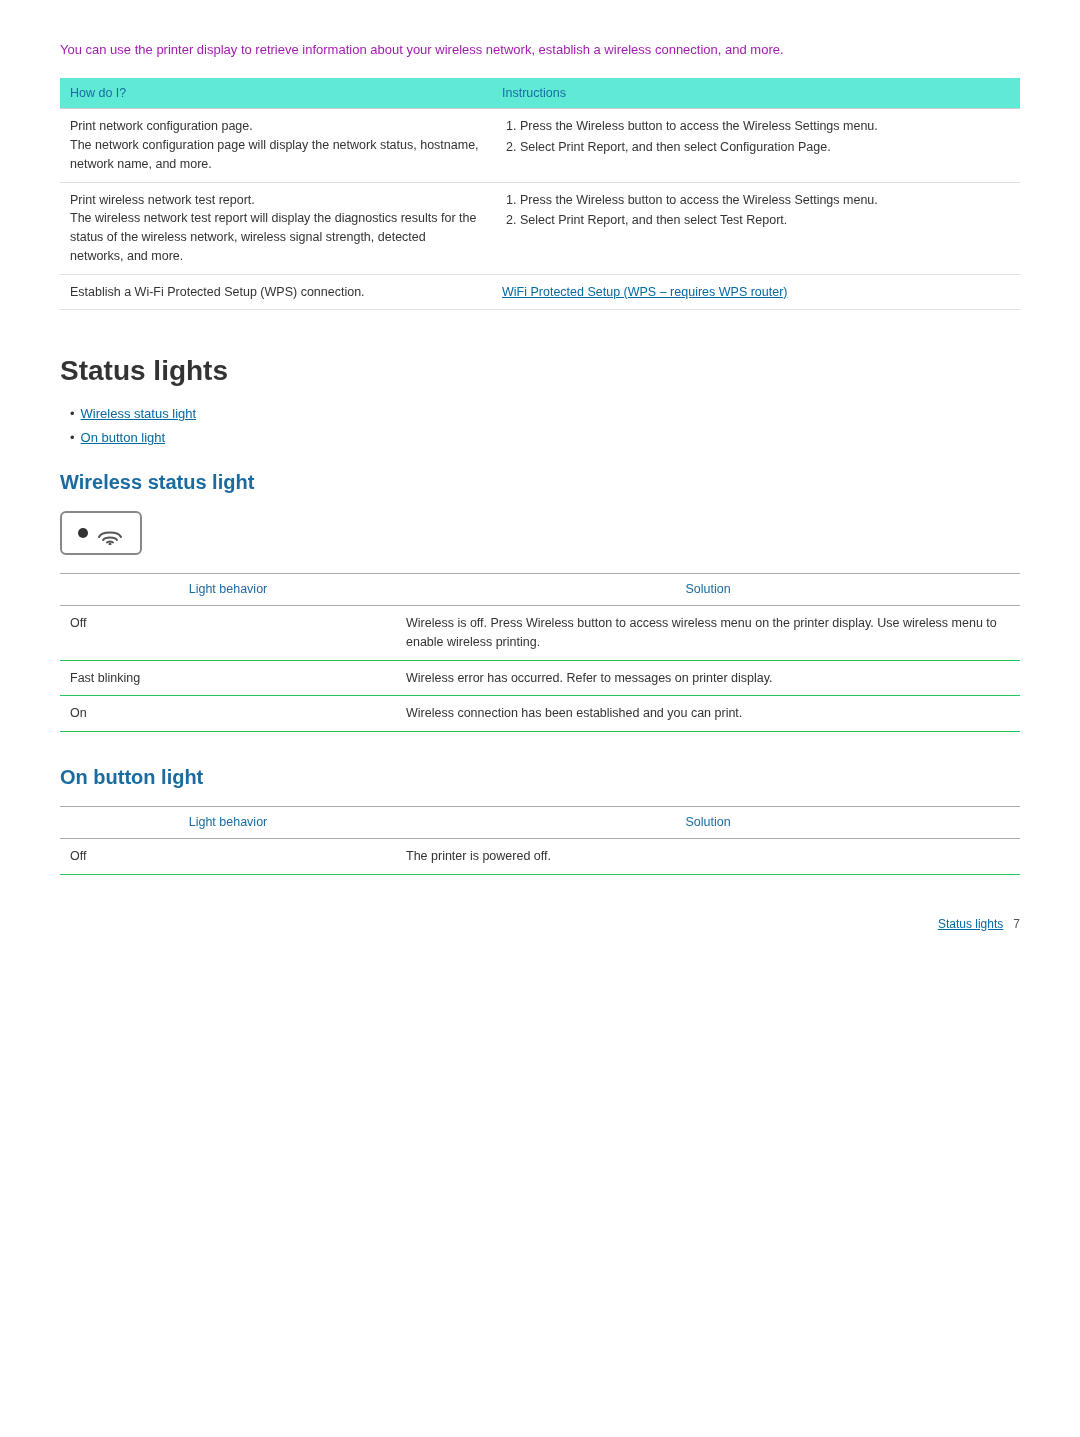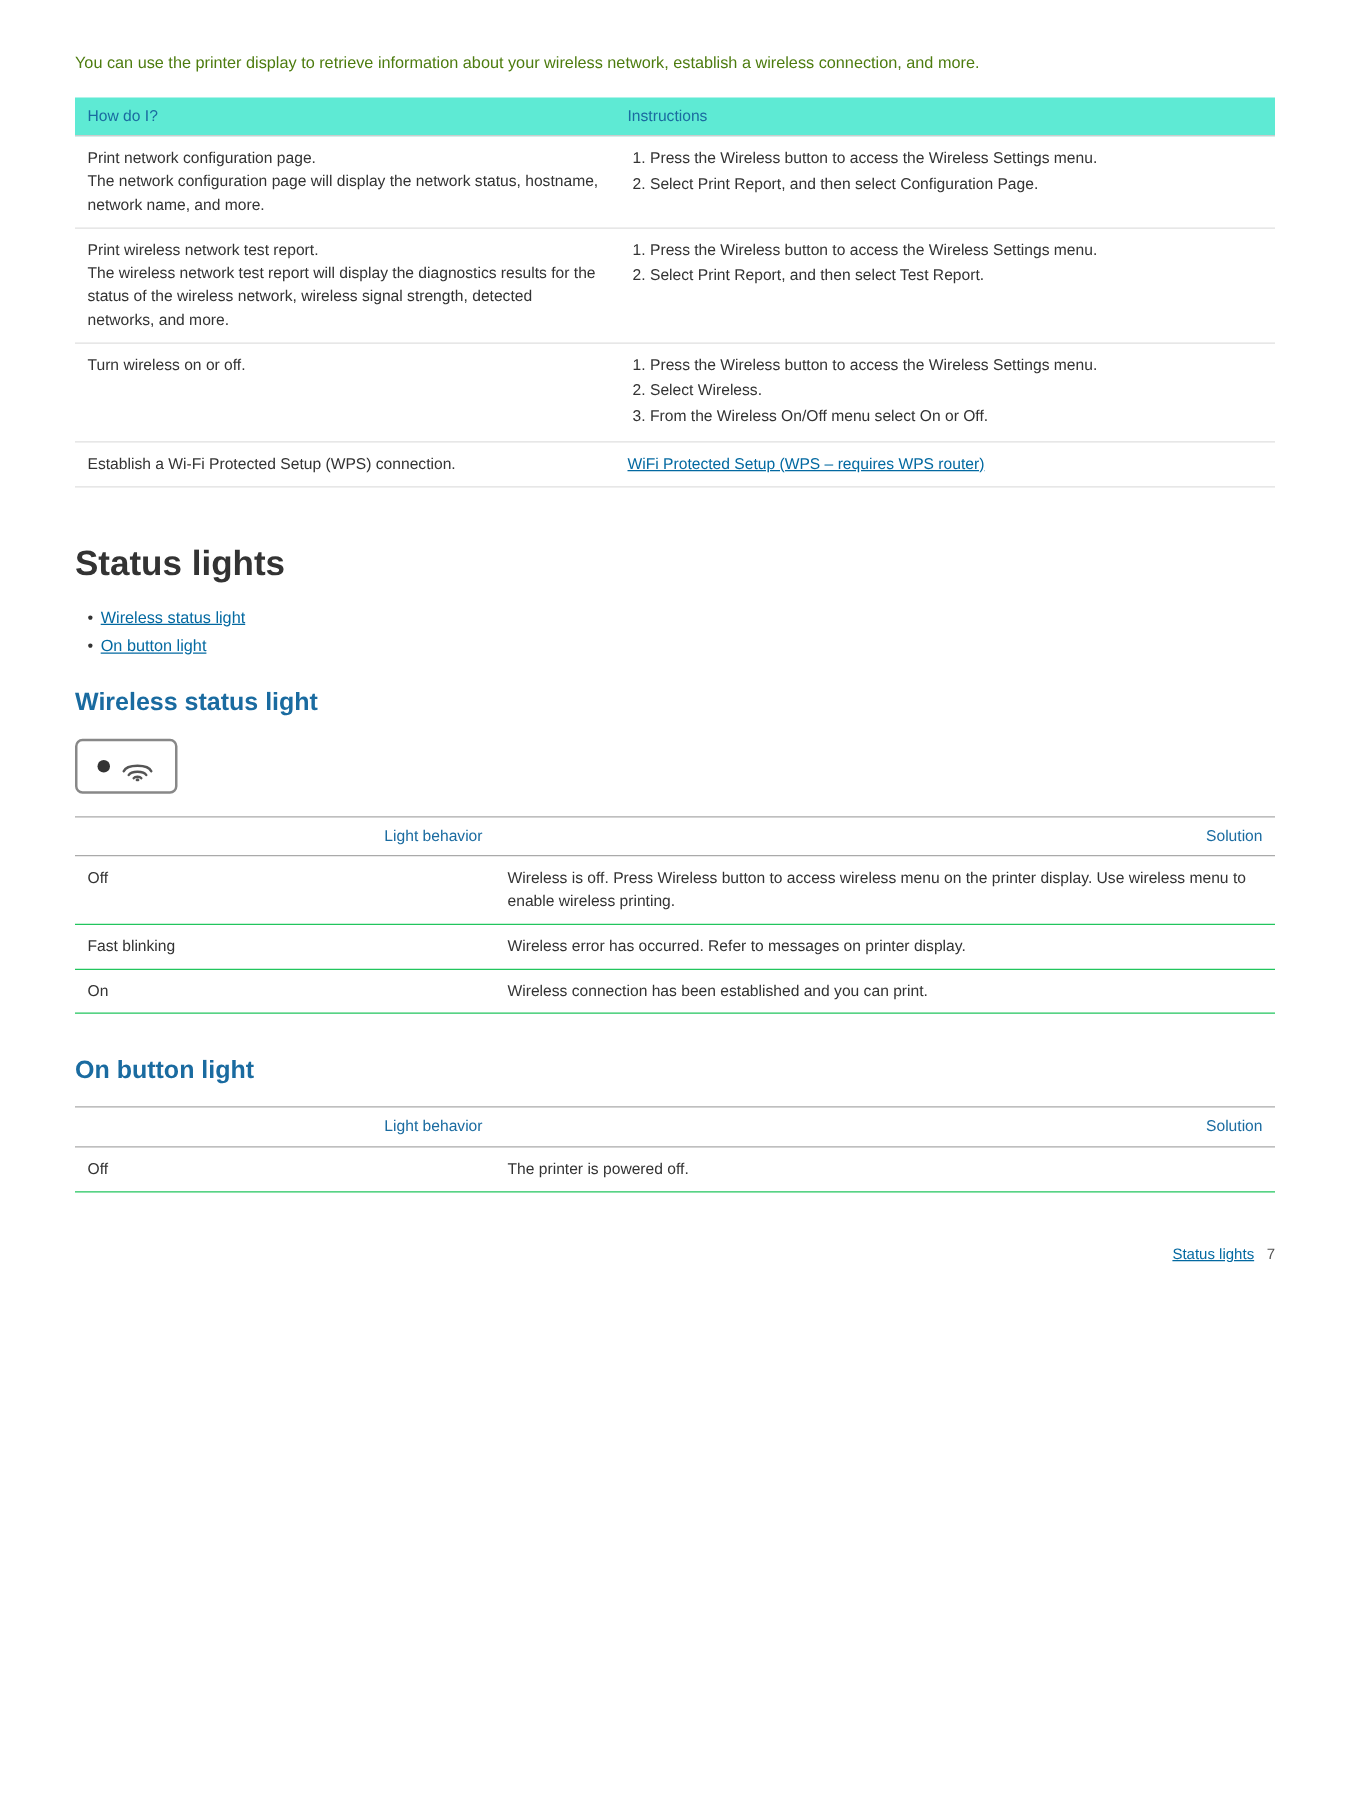--- a/index.html
+++ b/index.html
@@ -8,21 +8,21 @@
       font-size: 13px;
       color: #333;
       background: #fff;
       padding: 40px 60px 60px 60px;
       max-width: 1080px;
       line-height: 1.5;
     }
     .intro-text {
       margin-bottom: 18px;
       font-size: 13px;
-      color: #4d7c0f;
+      color: #a21caf;
     }
     
     .how-table {
       width: 100%;
       border-collapse: collapse;
       margin-bottom: 40px;
       font-size: 12.5px;
     }
     .how-table th {
       color: #1a6ba0;
@@ -116,21 +116,21 @@
     
     .light-table {
       width: 100%;
       border-collapse: collapse;
       margin-bottom: 30px;
       font-size: 12.5px;
     }
     .light-table th {
       color: #1a6ba0;
       font-weight: normal;
-      text-align: right;
+      text-align: center;
       padding: 6px 10px;
       border-top: 1px solid #aaa;
       border-bottom: 1px solid #aaa;
       background: #fff;
     }
     .light-table th:first-child {
       width: 35%;
     }
     .light-table td {
       vertical-align: top;
@@ -184,30 +184,20 @@
       <tr>
         <td>Print wireless network test report.<br>The wireless network test report will display the diagnostics results for the status of the wireless network, wireless signal strength, detected networks, and more.</td>
         <td>
           <ol>
             <li>Press the Wireless button to access the Wireless Settings menu.</li>
             <li>Select Print Report, and then select Test Report.</li>
           </ol>
         </td>
       </tr>
       <tr>
-        <td>Turn wireless on or off.</td>
-        <td>
-          <ol>
-            <li>Press the Wireless button to access the Wireless Settings menu.</li>
-            <li>Select Wireless.</li>
-            <li>From the Wireless On/Off menu select On or Off.</li>
-          </ol>
-        </td>
-      </tr>
-      <tr>
         <td>Establish a Wi-Fi Protected Setup (WPS) connection.</td>
         <td><span class="link-blue">WiFi Protected Setup (WPS – requires WPS router)</span></td>
       </tr>
     </tbody>
 </table>
 
 <div class="sub-section">
   <h1 class="section-title">Status lights</h1>
   <ul class="bullet-list" id="status-bullets">
   <li><span class="link-blue">Wireless status light</span></li>

